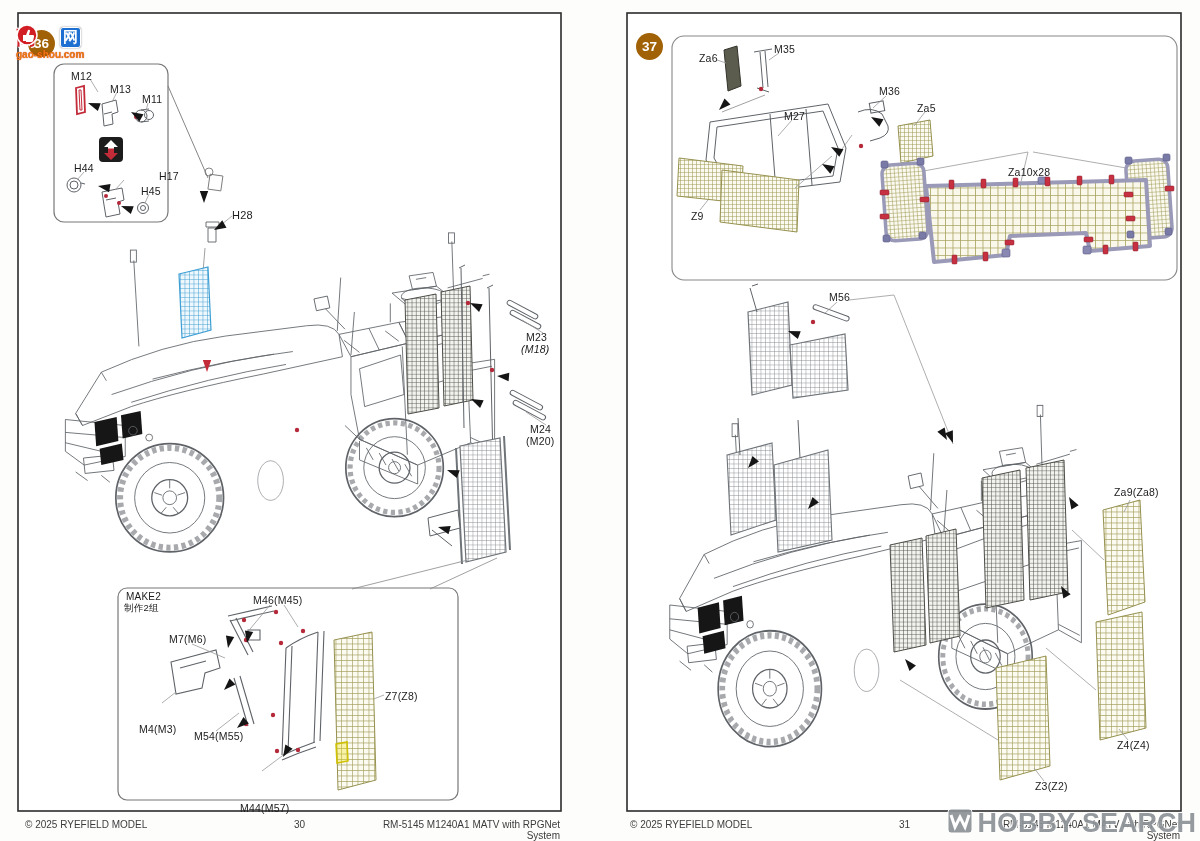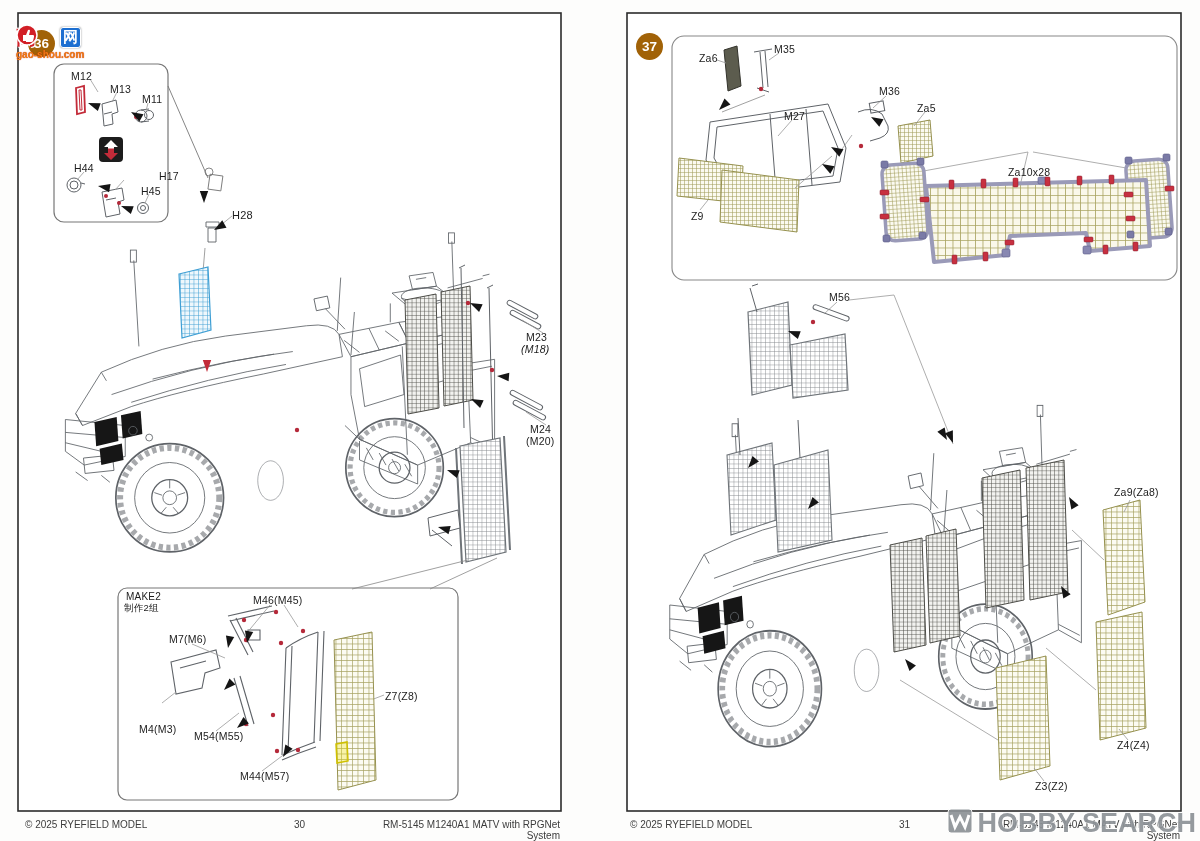--- a/index.html
+++ b/index.html
@@ -395,21 +395,21 @@
 <div class="lbl" style="left:526px;top:331px;">M23</div>
 <div class="lbl" style="left:521px;top:343px;font-style:italic;">(M18)</div>
 <div class="lbl" style="left:530px;top:423px;">M24</div>
 <div class="lbl" style="left:526px;top:435px;">(M20)</div>
 <div class="lbl" style="left:126px;top:591px;font-size:10px;">MAKE2</div>
 <div class="lbl" style="left:124px;top:602px;font-size:9.5px;">制作2组</div>
 <div class="lbl" style="left:253px;top:594px;text-align:center;">M46(M45)</div>
 <div class="lbl" style="left:169px;top:633px;">M7(M6)</div>
 <div class="lbl" style="left:139px;top:703px;margin-top:20px;">M4(M3)</div>
 <div class="lbl" style="left:194px;top:730px;">M54(M55)</div>
-<div class="lbl" style="left:240px;top:770px;">M44(M57)</div>
+<div class="lbl" style="left:240px;top:802px;">M44(M57)</div>
 <div class="lbl" style="left:385px;top:690px;">Z7(Z8)</div>
 
 <div class="lbl" style="left:699px;top:52px;">Za6</div>
 <div class="lbl" style="left:774px;top:43px;">M35</div>
 <div class="lbl" style="left:784px;top:110px;">M27</div>
 <div class="lbl" style="left:879px;top:85px;">M36</div>
 <div class="lbl" style="left:917px;top:102px;text-align:right;">Za5</div>
 <div class="lbl" style="left:1008px;top:141px;margin-top:25px;">Za10x28</div>
 <div class="lbl" style="left:691px;top:210px;">Z9</div>
 <div class="lbl" style="left:829px;top:291px;">M56</div>

